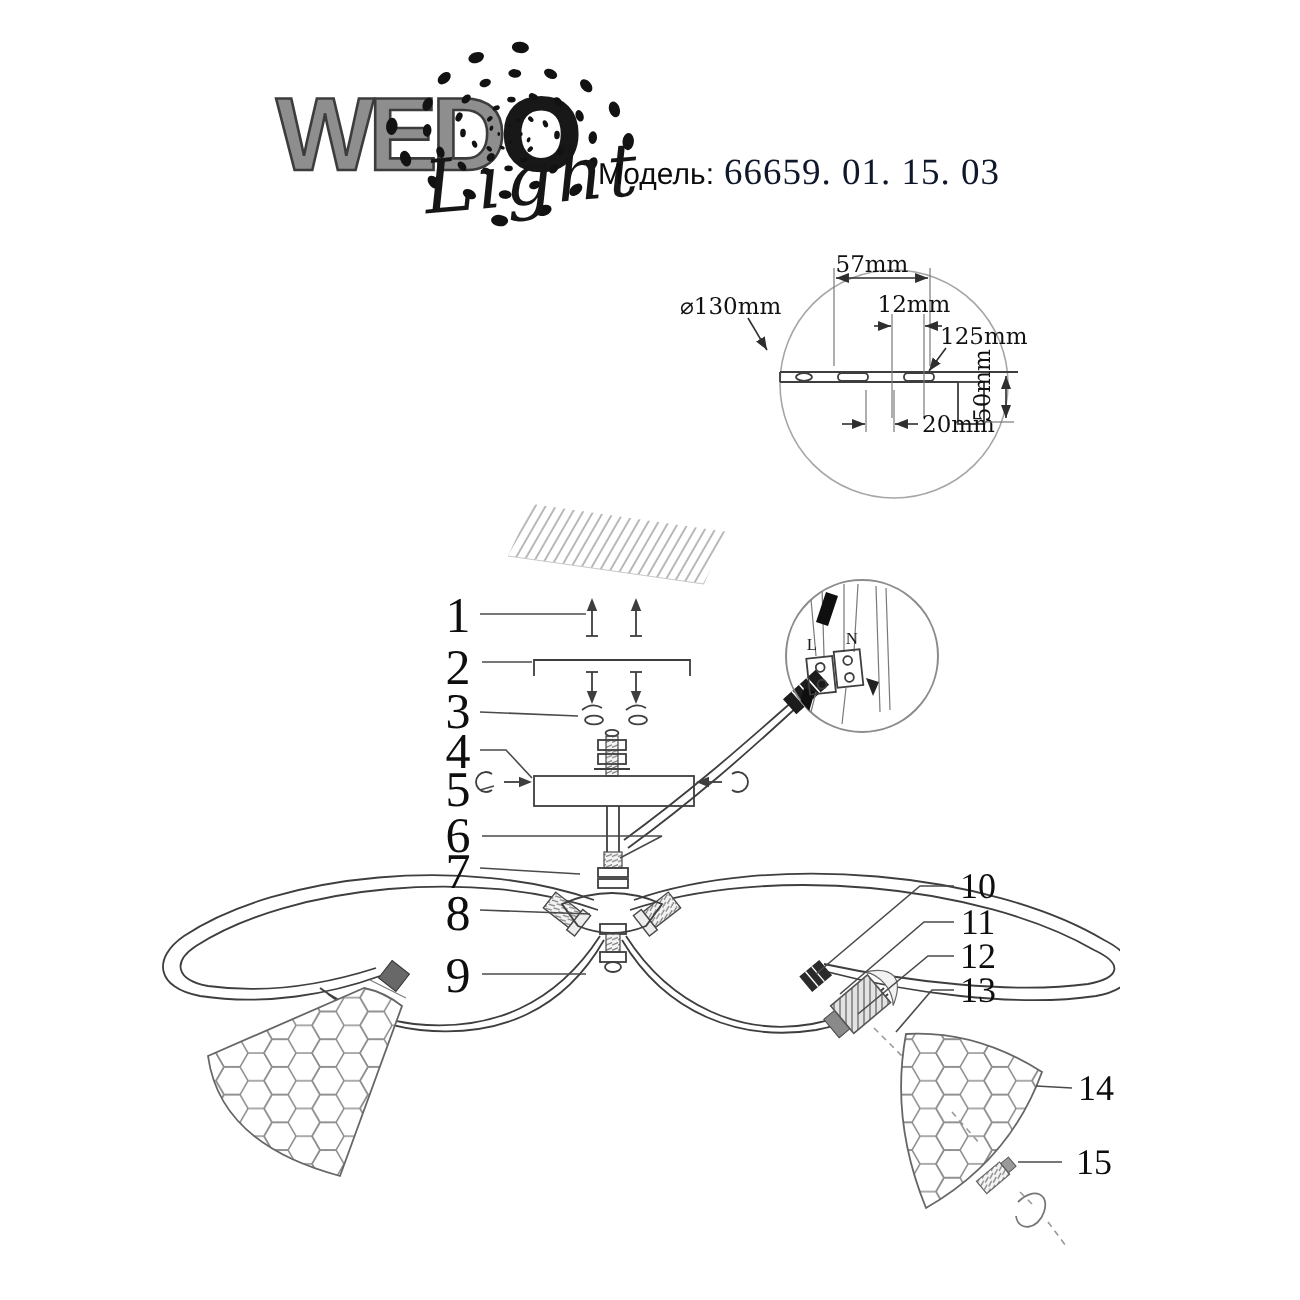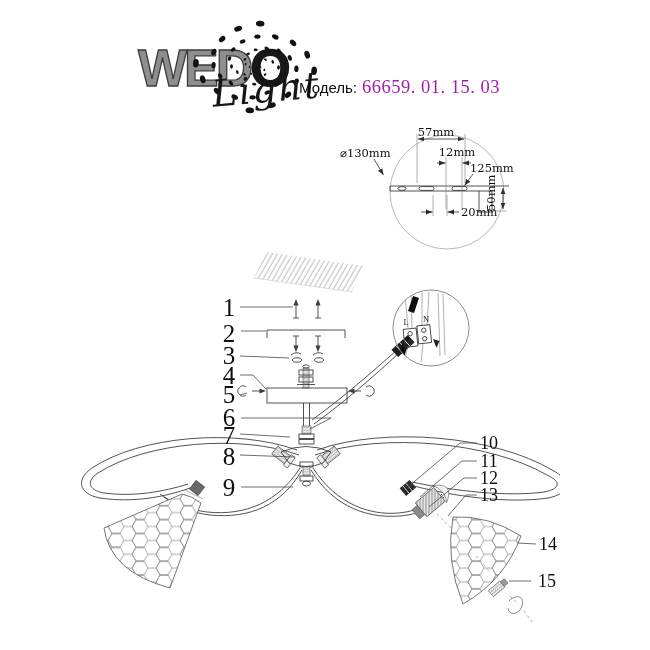--- a/index.html
+++ b/index.html
@@ -9,21 +9,21 @@
   .logo{position:absolute;left:138px;top:8px;width:240px;height:118px;}
   .wedo{position:absolute;left:0;top:34px;font-weight:bold;font-size:52px;line-height:1;
         letter-spacing:-3px;color:#8e8e8e;-webkit-text-stroke:1.3px #3c3c3c;}
   .wedo .o{color:#181818;-webkit-text-stroke:1.3px #181818;}
   .script{position:absolute;left:74px;top:60px;font-family:"DejaVu Serif",serif;font-style:italic;
           font-size:37px;color:#161616;transform:rotate(-5deg);letter-spacing:2px;}
   .spiral{position:absolute;left:44px;top:-8px;pointer-events:none;}
   .model{position:absolute;left:299px;top:77px;display:flex;align-items:baseline;white-space:nowrap;}
   .model .lbl{font-size:15px;color:#0c0c0c;}
   .model .val{font-family:"Liberation Serif","DejaVu Serif",serif;font-size:18.5px;margin-left:5px;
-              letter-spacing:.5px;color:#a21caf;}
+              letter-spacing:.5px;color:#0f172a;}
   
   svg.drawing{position:absolute;left:0;top:0;}
   .ln{fill:none;stroke:#3e3e3e;stroke-width:.9;}
   .lt{fill:none;stroke:#a6a6a6;stroke-width:.8;}
   .thin{fill:none;stroke:#7a7a7a;stroke-width:.6;}
   .dimln{fill:none;stroke:#2e2e2e;stroke-width:.8;}
   .ldr{fill:none;stroke:#4a4a4a;stroke-width:.8;}
   .dim{font:11.5px "DejaVu Serif",serif;fill:#111;}
   .numL{font:25px "Liberation Serif","DejaVu Serif",serif;fill:#0e0e0e;text-anchor:middle;}
   .numS{font:18px "Liberation Serif","DejaVu Serif",serif;fill:#0e0e0e;text-anchor:middle;}

